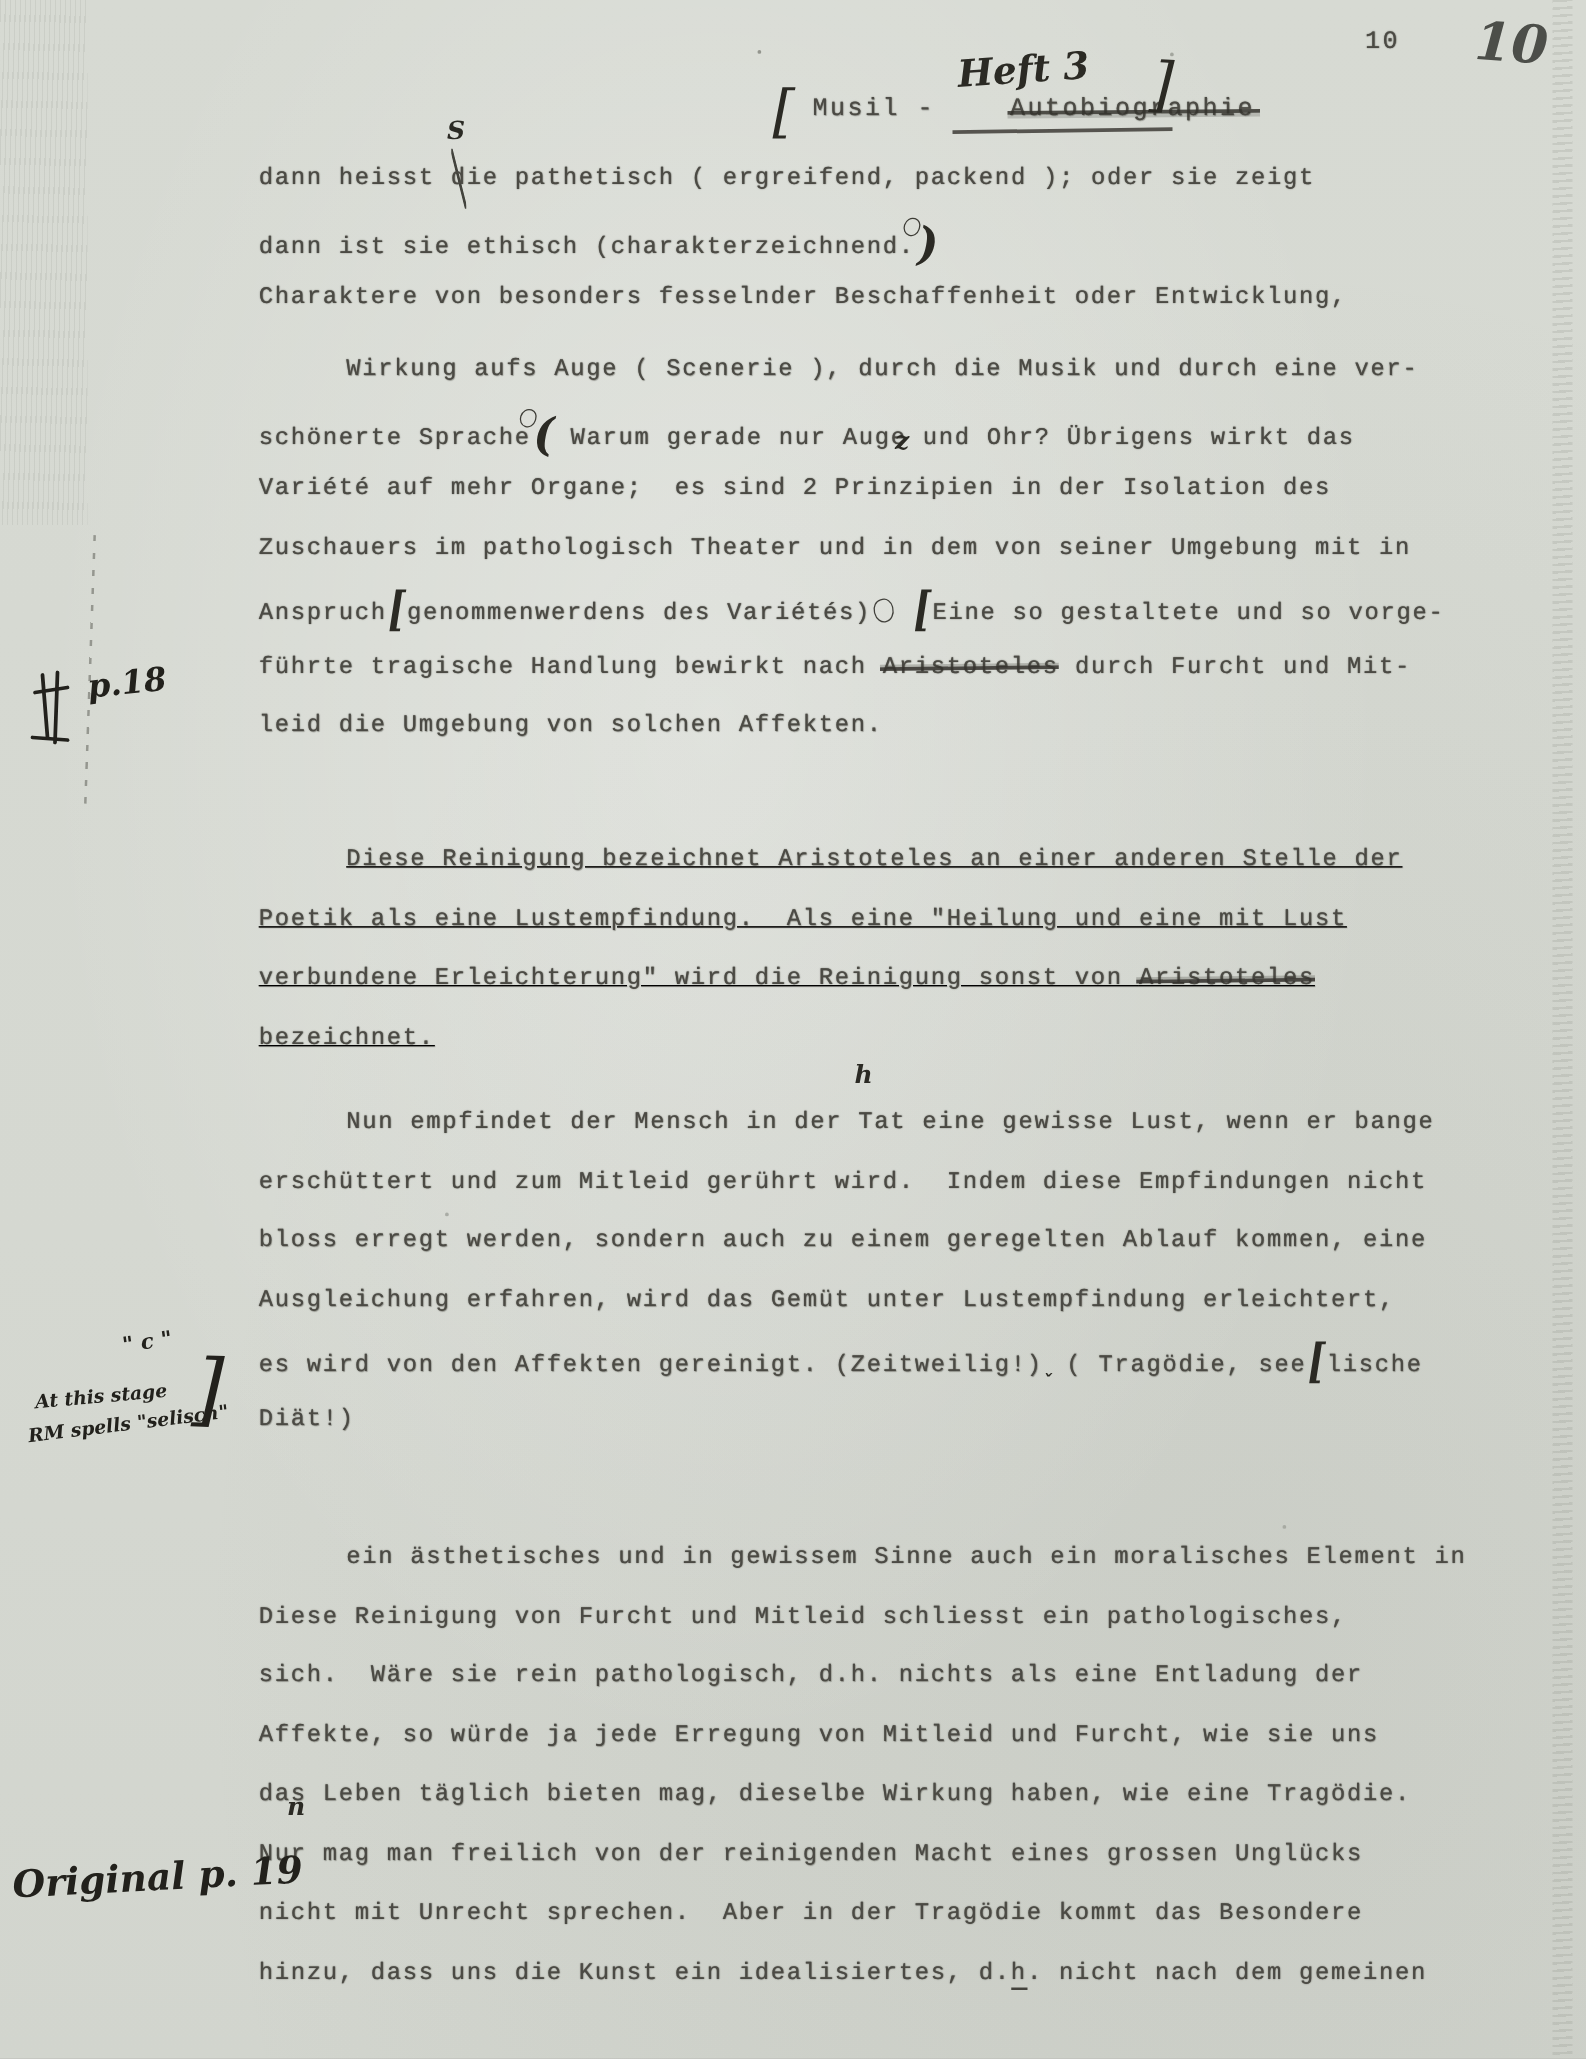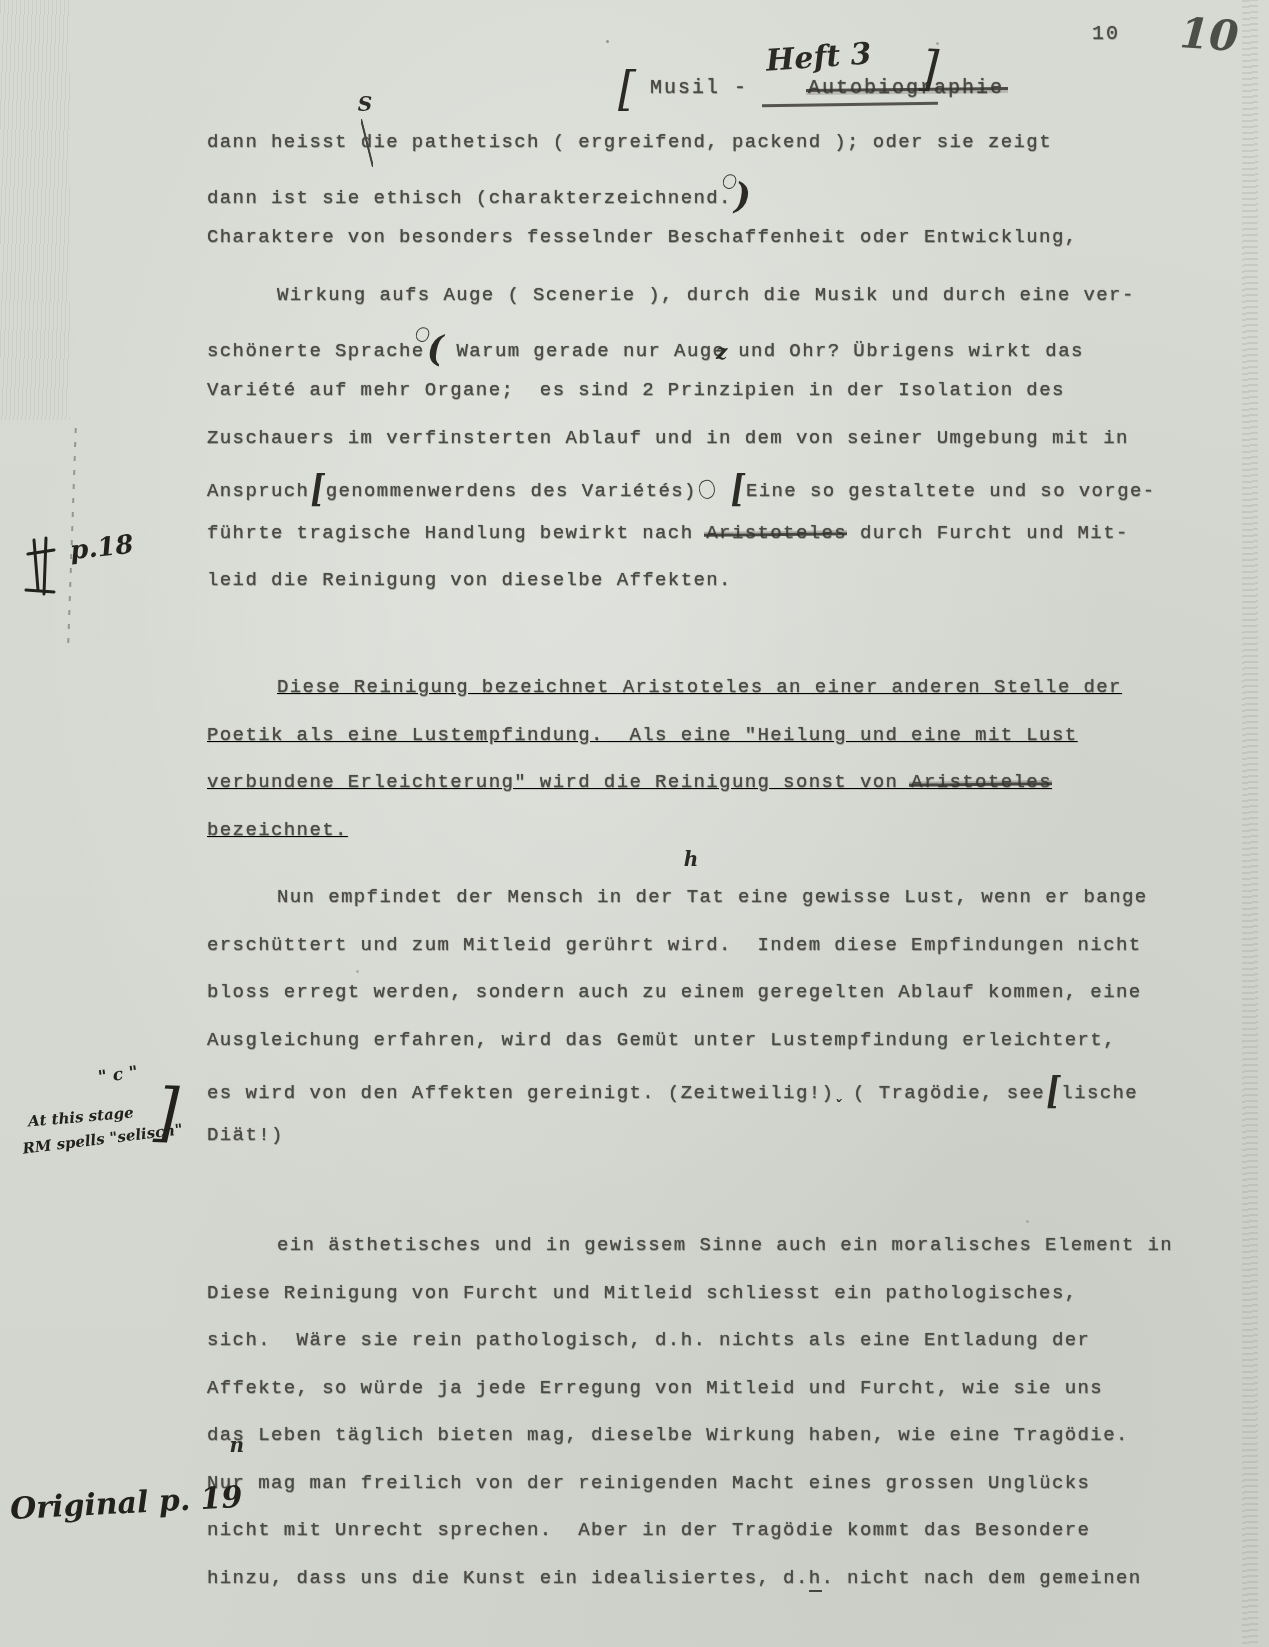--- a/index.html
+++ b/index.html
@@ -150,24 +150,24 @@
   <div id="body-text">
       <div class="para p1">
         <div class="line"><span class="seg">dann heisst </span><span class="seg corr slashed">d<span class="hw-above">S</span></span><span class="seg">ie pathetisch ( ergreifend, packend ); oder sie zeigt</span></div>
         <div class="line"><span class="seg">dann ist sie ethisch (charakterzeichnend.</span><span class="seg hwbig">)</span></div>
         <div class="line"><span class="seg">Charaktere von besonders fesselnder Beschaffenheit oder Entwicklung,</span></div>
       </div>
       <div class="para p2 indent">
         <div class="line"><span class="seg">Wirkung aufs Auge ( Scenerie ), durch die Musik und durch eine ver-</span></div>
         <div class="line"><span class="seg">schönerte Sprache</span><span class="seg hwbig">(</span><span class="seg"> Warum gerade nur Auge und Ohr? Übrigens wirkt das</span></div>
         <div class="line"><span class="seg">Variété auf mehr Organe;  es sind 2 Prin</span><span class="seg corr">z<span class="hw-above">z</span></span><span class="seg">ipien in der Isolation des</span></div>
-        <div class="line"><span class="seg">Zuschauers im verfinsterten Ablauf und in dem von seiner Umgebung mit in</span></div>
+        <div class="line"><span class="seg">Zuschauers im pathologisch Theater und in dem von seiner Umgebung mit in</span></div>
         <div class="line"><span class="seg">Anspruch</span><span class="seg hw">[</span><span class="seg">genommenwerdens des Variétés)</span><span class="seg circle"></span><span class="seg"> </span><span class="seg hw">[</span><span class="seg">Eine so gestaltete und so vorge-</span></div>
         <div class="line"><span class="seg">führte tragische Handlung bewirkt nach </span><span class="seg strike">Aristoteles</span><span class="seg"> durch Furcht und Mit-</span></div>
-        <div class="line"><span class="seg">leid die Reinigung von dieselbe Affekten.</span></div>
+        <div class="line"><span class="seg">leid die Umgebung von solchen Affekten.</span></div>
       </div>
       <div class="para p3 indent">
         <div class="line"><span class="seg">Diese Reinigung bezeichnet Aristoteles an einer anderen Stelle der</span></div>
         <div class="line"><span class="seg">Poetik als eine Lustempfindung.  Als eine "Heilung und eine mit Lust</span></div>
         <div class="line"><span class="seg">verbundene Erleichterung" wird die Reinigung sonst von </span><span class="seg strike">Aristoteles</span></div>
         <div class="line"><span class="seg">bezeichnet.</span></div>
       </div>
       <div class="para p4 indent">
         <div class="line"><span class="seg">Nun empfindet der Mensch in der </span><span class="seg corr">T<span class="hw-above">h</span></span><span class="seg">at eine gewisse Lust, wenn er bange</span></div>
         <div class="line"><span class="seg">erschüttert und zum Mitleid gerührt wird.  Indem diese Empfindungen nicht</span></div>

